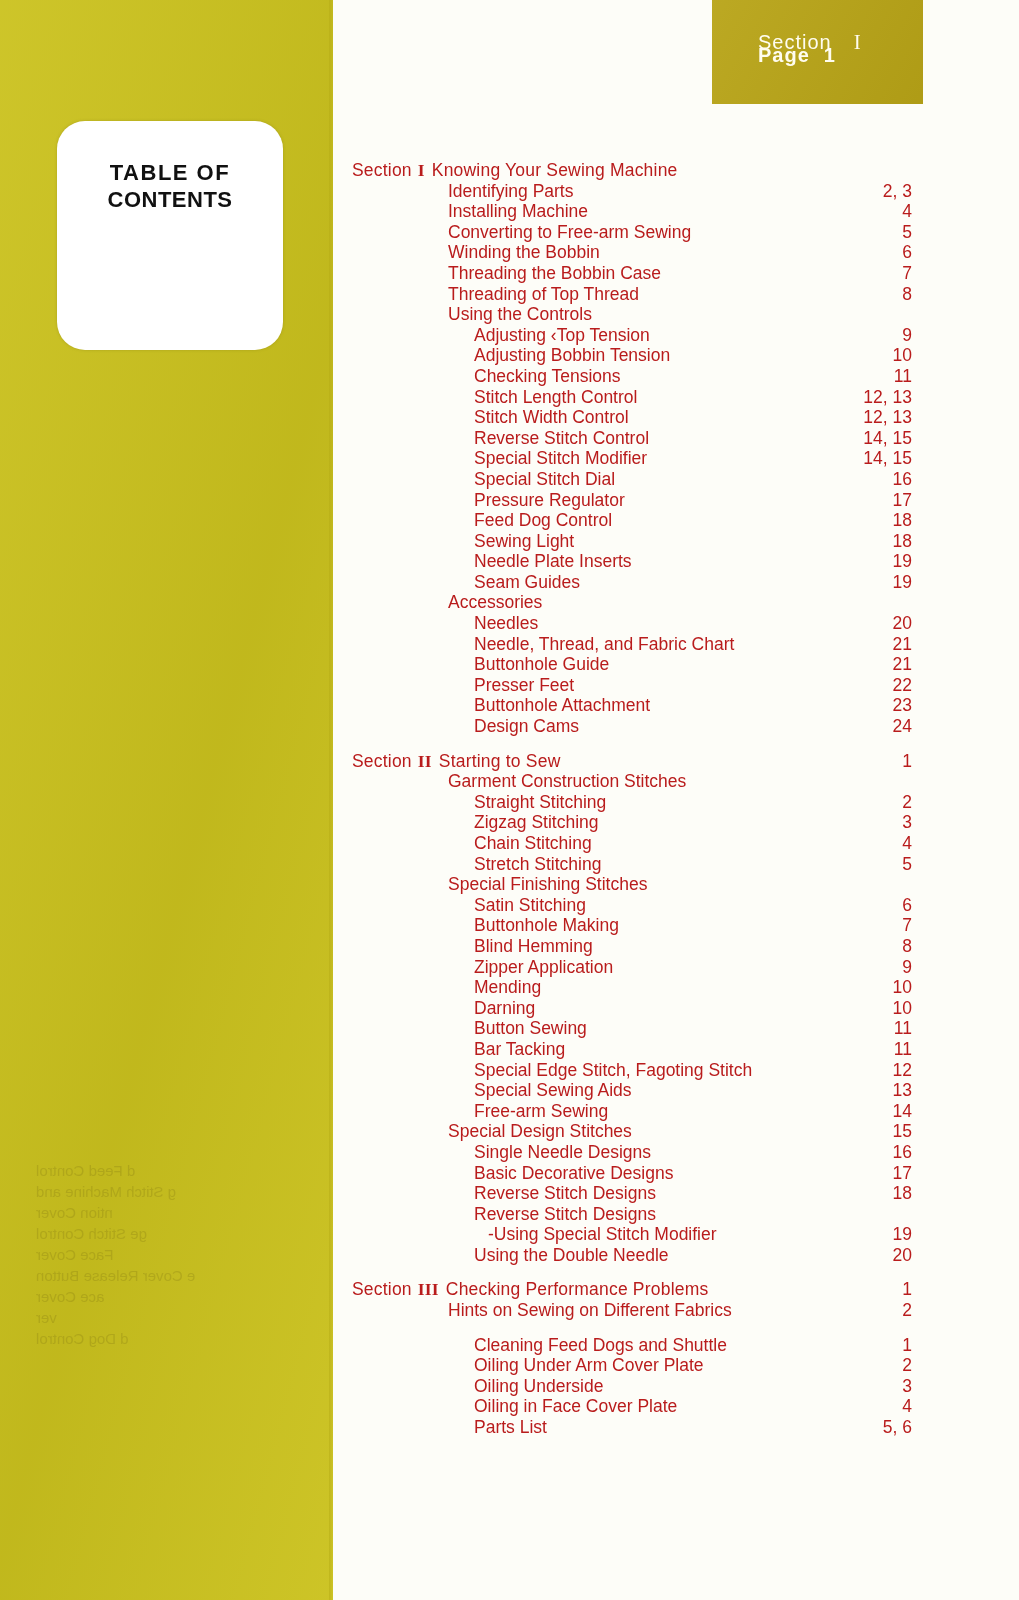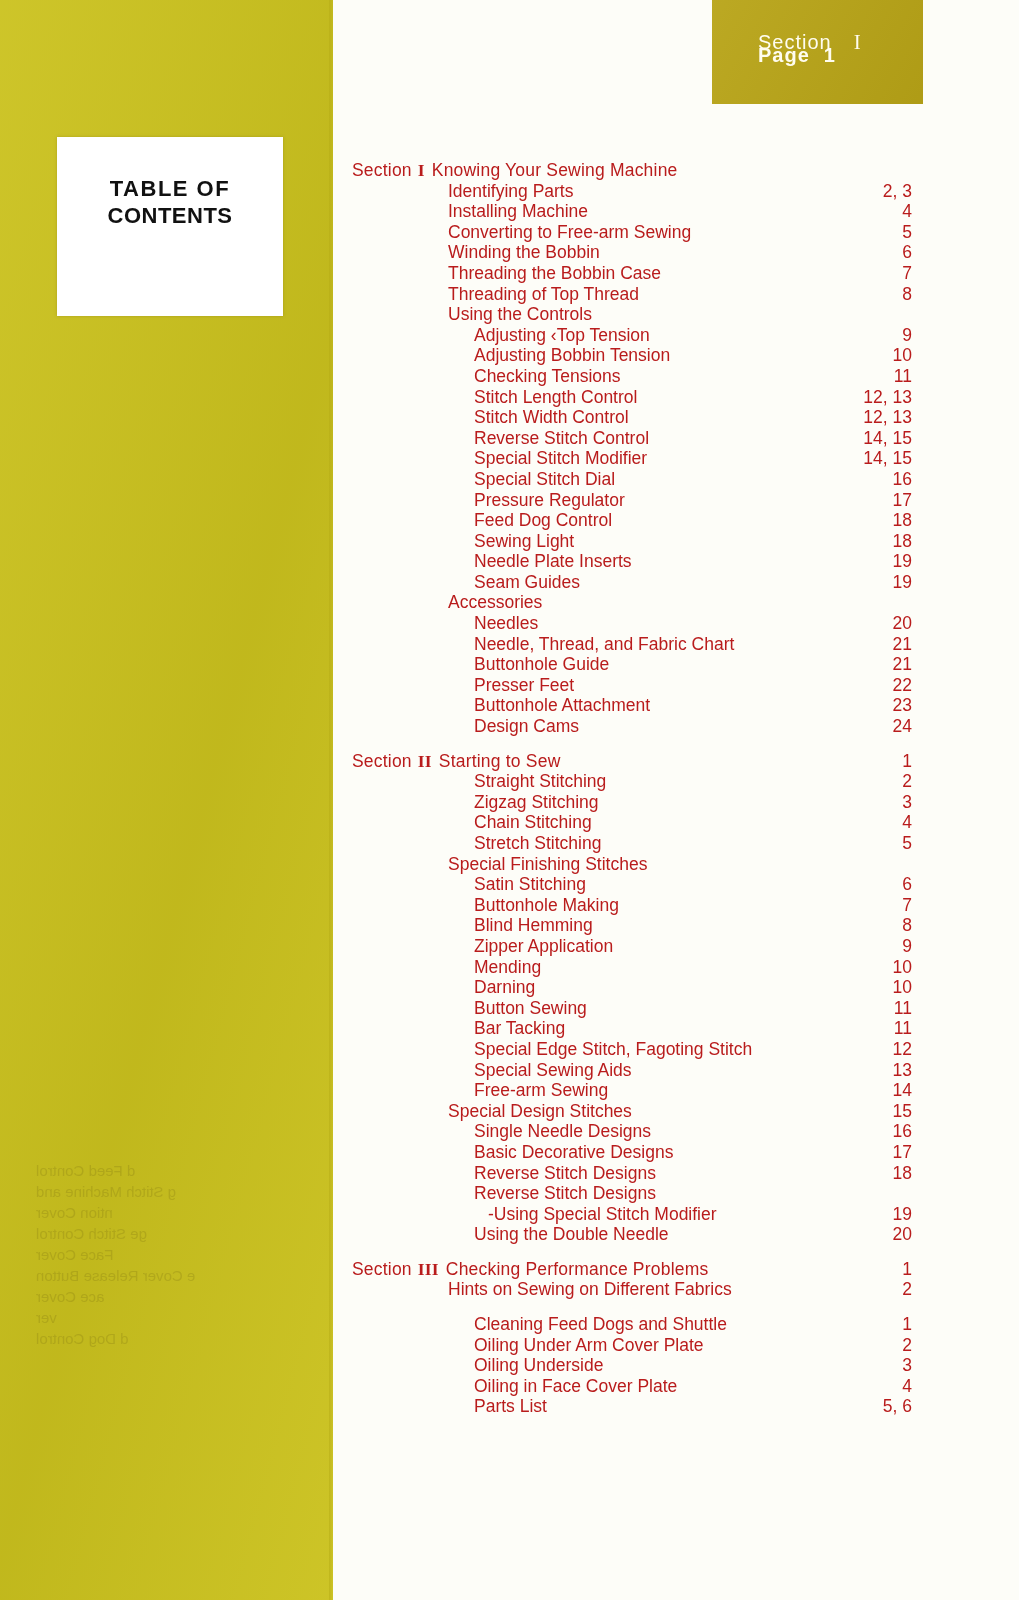--- a/index.html
+++ b/index.html
@@ -53,25 +53,26 @@
     filter: blur(0.7px);
     pointer-events: none;
     user-select: none;
   }
   .ghost div { white-space: nowrap; }
 
   
   .toc-box {
     position: absolute;
     left: 57px;
-    top: 137px;
+    top: 121px;
     width: 226px;
-    height: 179px;
+    height: 229px;
     background: #ffffff;
     box-shadow: 0 0 3px rgba(120,110,20,0.35);
+    border-radius: 28px;
   }
   .toc-box-inner {
     position: absolute;
     left: 0;
     right: 0;
     top: 38px;
     text-align: center;
     font-weight: bold;
     font-size: 22px;
     letter-spacing: 0.5px;
@@ -339,20 +340,23 @@
         <span class="label">Design Cams</span>
         <span class="leader"></span>
         <span class="pageno">24</span>
       </div>
       <div class="gap"></div>
       <div class="row lvl-sec sec-head">
         <span class="label"><span>Section</span><span class="roman">II</span><span>Starting to Sew</span></span>
         <span class="leader"></span>
         <span class="pageno">1</span>
       </div>
+      <div class="row lvl-1 no-leader">
+        <span class="label">Garment Construction Stitches</span>
+      </div>
       <div class="row lvl-2">
         <span class="label">Straight Stitching</span>
         <span class="leader"></span>
         <span class="pageno">2</span>
       </div>
       <div class="row lvl-2">
         <span class="label">Zigzag Stitching</span>
         <span class="leader"></span>
         <span class="pageno">3</span>
       </div>

